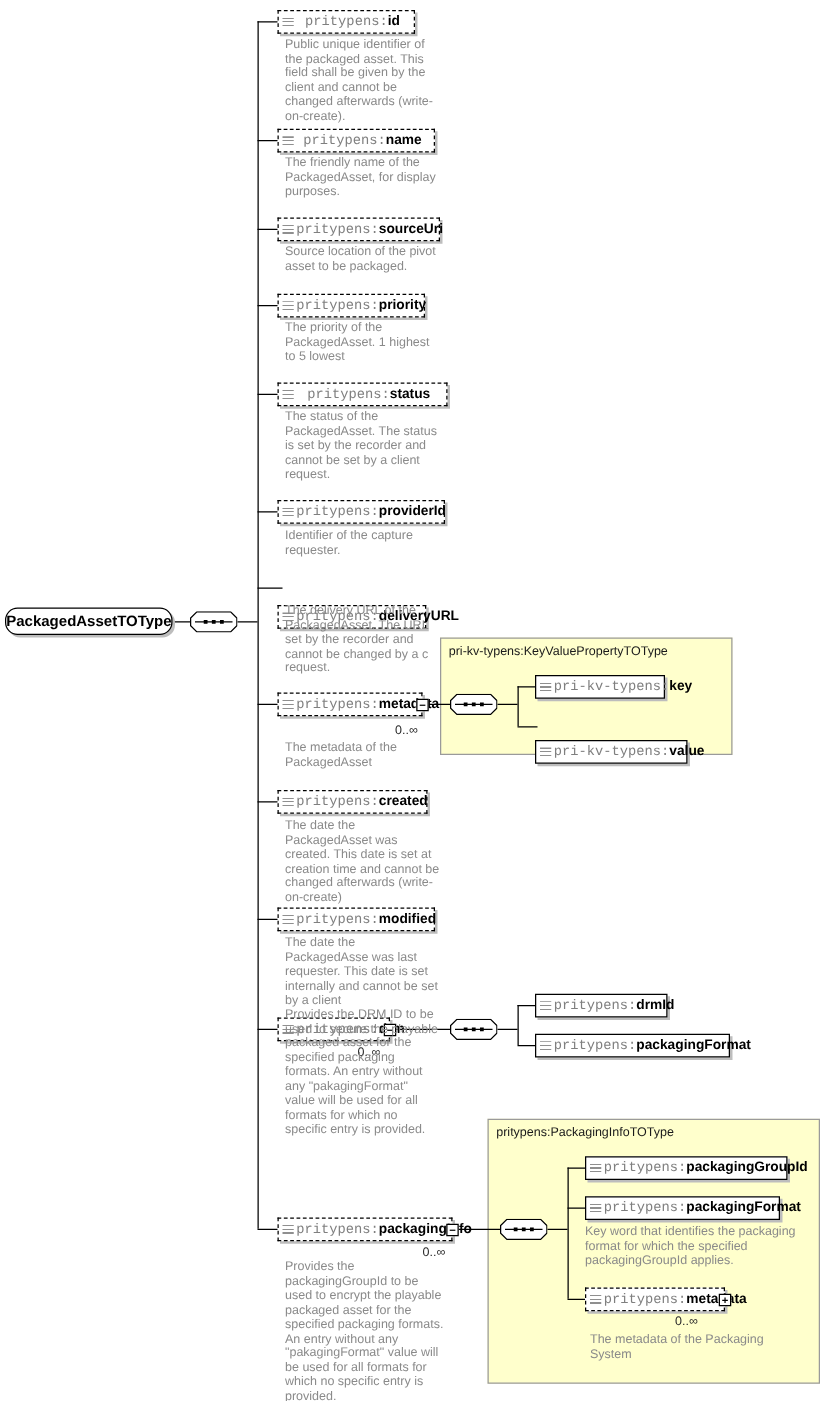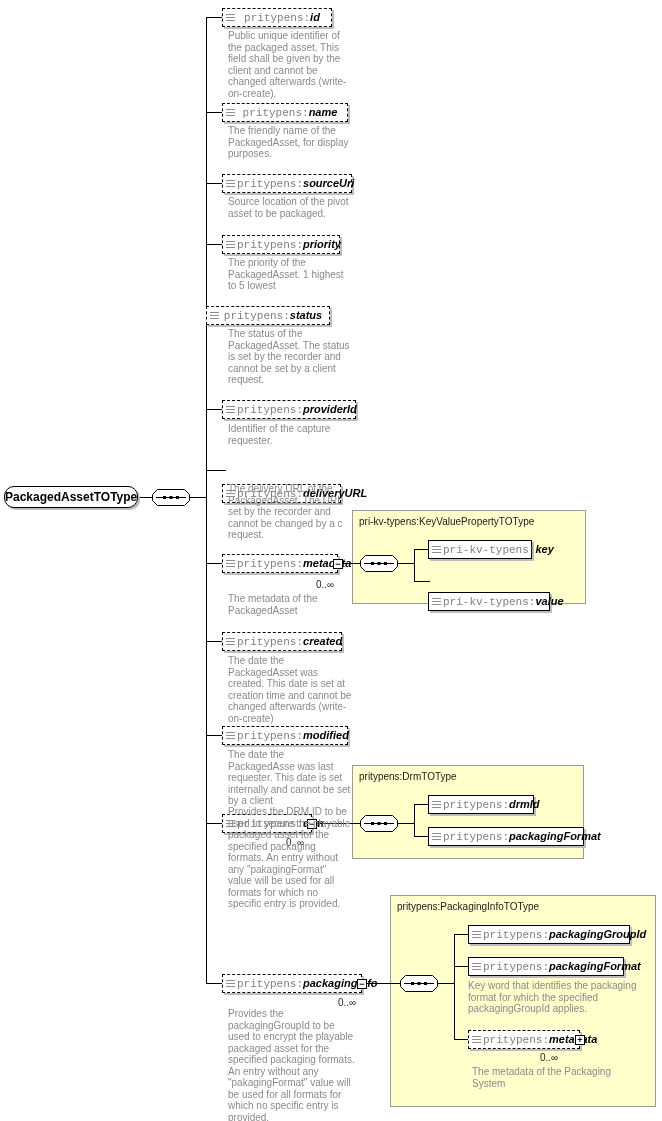--- a/index.html
+++ b/index.html
@@ -18,21 +18,21 @@
   .seq { position:absolute; z-index:2; line-height:0; }
 
   
   .el { position:absolute; z-index:2; height:19px; background:#fff; border:1px dashed #000;
         box-shadow:2px 2px 0 #bdbdbd; font-size:11px; line-height:13px; text-align:center;
         padding:2px 4px 0 14px; white-space:nowrap; }
   .el.solid { border-style:solid; }
   .eicon { position:absolute; left:3px; top:5px; width:9px; height:8px;
            background:repeating-linear-gradient(to bottom,#8f8f8f 0,#8f8f8f 1px,transparent 1px,transparent 3px); }
   .prefix { color:#7f7f7f;font-family:Liberation Mono, monospace; }
-  .ename  { font-weight:bold; color:#000;font-style:italic; }
+  .ename  { font-weight:bold; color:#000; }
 
   
   .toggle { position:absolute; right:-6px; top:4px; width:10px; height:10px; background:#fff;
             border:1px solid #000; z-index:3; font-size:9px; line-height:8px; text-align:center;
             font-weight:bold; cursor:pointer; }
 
   
   .doc { position:absolute; color:#8a8a8a; font-size:10px; line-height:11.5px; z-index:2; }
 
   
@@ -43,23 +43,20 @@
           border:1px solid #000; border-radius:10px; box-shadow:2px 2px 0 #bdbdbd;
           font-size:12px; font-weight:bold; text-align:center; line-height:20px; }
 </style>
 </head>
 <body>
 
 <div id="canvas">
 
   <div class="frame" style="left:352px;top:510px;width:234px;height:94px">
     <div class="frame-title">pri-kv-typens:KeyValuePropertyTOType</div>
-  </div>
-  <div class="frame" style="left:352px;top:765px;width:232px;height:94px">
-    <div class="frame-title">pritypens:DrmTOType</div>
   </div>
   <div class="frame" style="left:390px;top:895px;width:266px;height:212px">
     <div class="frame-title">pritypens:PackagingInfoTOType</div>
   </div>
 
   <div class="h" style="left:118px;top:497px;width:34px"></div>
   <div class="h" style="left:190px;top:497px;width:16px"></div>
   <div class="v" style="left:206px;top:17px;height:966px"></div>
   <div class="h" style="left:206px;top:17px;width:20px"></div>
   <div class="h" style="left:206px;top:112px;width:20px"></div>
@@ -137,21 +134,21 @@
   </div>
   <div class="el" style="left:222px;top:103px;width:126px">
     <span class="eicon"></span><span class="prefix">pritypens:</span><span class="ename">name</span>
   </div>
   <div class="el" style="left:222px;top:174px;width:130px">
     <span class="eicon"></span><span class="prefix">pritypens:</span><span class="ename">sourceUri</span>
   </div>
   <div class="el" style="left:222px;top:235px;width:118px">
     <span class="eicon"></span><span class="prefix">pritypens:</span><span class="ename">priority</span>
   </div>
-  <div class="el" style="left:206px;top:306px;width:124px">
+  <div class="el" style="left:222px;top:306px;width:136px">
     <span class="eicon"></span><span class="prefix">pritypens:</span><span class="ename">status</span>
   </div>
   <div class="el" style="left:222px;top:400px;width:134px">
     <span class="eicon"></span><span class="prefix">pritypens:</span><span class="ename">providerId</span>
   </div>
   <div class="el" style="left:222px;top:484px;width:119px">
     <span class="eicon"></span><span class="prefix">pritypens:</span><span class="ename">deliveryURL</span>
   </div>
   <div class="el" style="left:222px;top:554px;width:116px">
     <span class="eicon"></span><span class="prefix">pritypens:</span><span class="ename">metadata</span>

